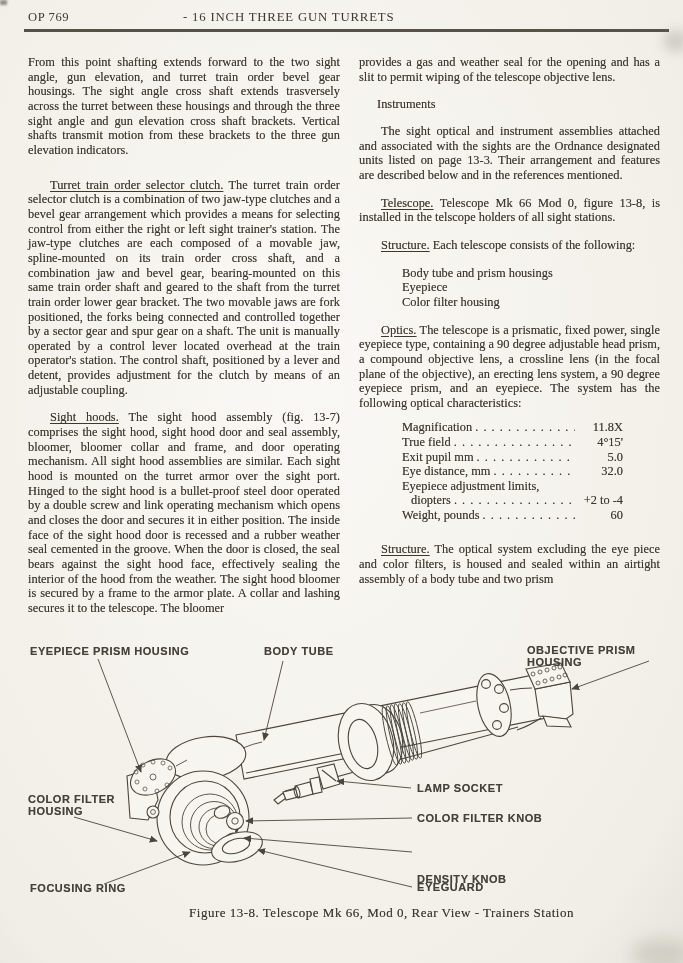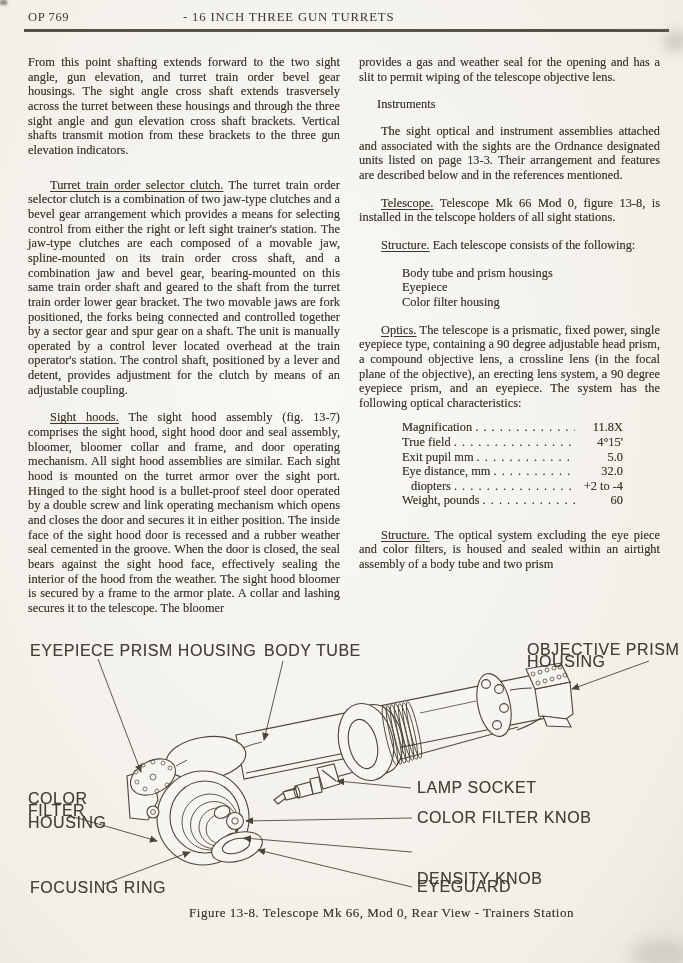--- a/index.html
+++ b/index.html
@@ -37,22 +37,22 @@
   .comp-list div{line-height:14.65px;text-shadow:0 0 0.5px rgba(62,58,48,0.55);}
 
   .optics-table{margin:0 0 20px 43px;width:221px;}
   .orow{display:flex;align-items:baseline;line-height:14.55px;text-shadow:0 0 0.5px rgba(62,58,48,0.55);}
   .orow .olbl{white-space:pre;}
   .orow .odots{flex:1;overflow:hidden;white-space:nowrap;padding:0 3px;letter-spacing:1px;}
   .orow .oval{white-space:pre;text-align:right;min-width:48px;}
   .orow.oindent .olbl{padding-left:9px;}
 
   
-  .fig-label{position:absolute;font-family:"Liberation Sans", sans-serif;font-size:16px;
-    letter-spacing:0.55px;color:#45413a;line-height:12px;text-shadow:0 0 0.4px rgba(69,65,58,0.5);}
+  .fig-label{position:absolute;font-family:"Liberation Sans", sans-serif;font-size:11px;
+    letter-spacing:0.55px;color:#45413a;line-height:12px;text-shadow:0 0 0.4px rgba(69,65,58,0.5);font-weight:bold;}
   .fig-caption{position:absolute;top:905px;left:50%;transform:translateX(-50%);
     font-size:13px;letter-spacing:0.5px;white-space:nowrap;text-shadow:0 0 0.5px rgba(62,58,48,0.55);margin-left:40px;}
   .page-num{position:absolute;left:24px;top:974px;font-size:14px;letter-spacing:0.5px;}
   svg{position:absolute;left:0;top:0;pointer-events:none;}
 </style>
 </head>
 <body>
 
 <div class="vignette"></div>
 <div class="corner-tick"></div>
@@ -92,20 +92,25 @@
       </div>
     <div class="orow">
         <span class="olbl">Exit pupil mm</span>
         <span class="odots">. . . . . . . . . . . . . . . . . . . .</span>
         <span class="oval">5.0</span>
       </div>
     <div class="orow">
         <span class="olbl">Eye distance, mm</span>
         <span class="odots">. . . . . . . . . . . . . . . . . . . .</span>
         <span class="oval">32.0</span>
+      </div>
+    <div class="orow">
+        <span class="olbl">Eyepiece adjustment limits,</span>
+        <span class="odots"></span>
+        <span class="oval"></span>
       </div>
     <div class="orow oindent">
         <span class="olbl">diopters</span>
         <span class="odots">. . . . . . . . . . . . . . . . . . . .</span>
         <span class="oval">+2 to -4</span>
       </div>
     <div class="orow">
         <span class="olbl">Weight, pounds</span>
         <span class="odots">. . . . . . . . . . . . . . . . . . . .</span>
         <span class="oval">60</span>

